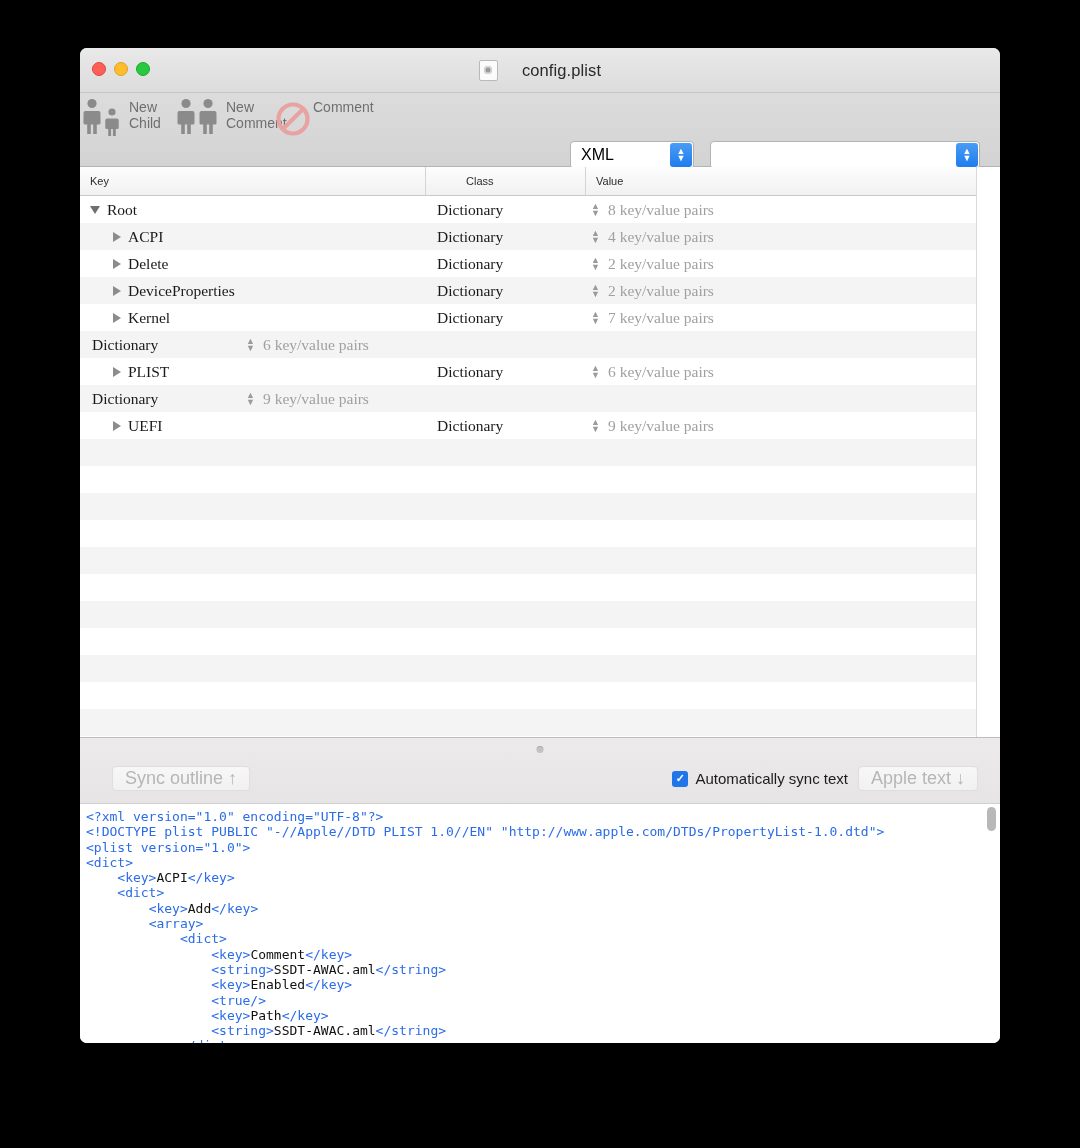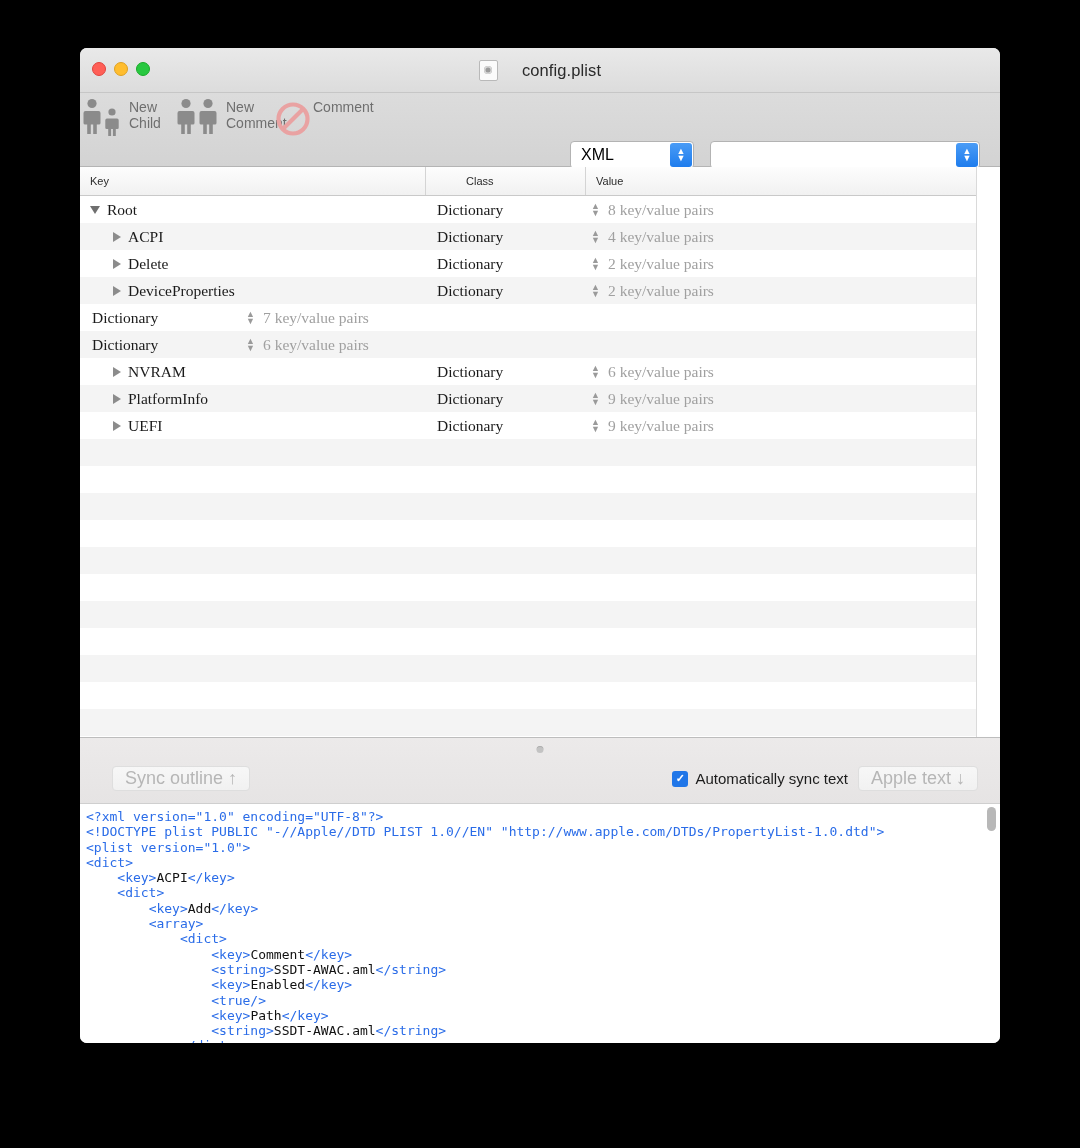--- a/index.html
+++ b/index.html
@@ -315,20 +315,25 @@
             <div class="cell value">
               <span class="vstep">
                 <span>▲</span>
                 <span>▼</span>
               </span>
               <span class="vtext">2 key/value pairs</span>
             </div>
             <div class="cell pad"></div>
           </div>
           <div class="trow even">
+            <div class="cell key">
+              <span class="indent" style="width: 23px;"></span>
+              <span class="tri right"></span>
+              <span>Kernel</span>
+            </div>
             <div class="cell class">Dictionary</div>
             <div class="cell value">
               <span class="vstep">
                 <span>▲</span>
                 <span>▼</span>
               </span>
               <span class="vtext">7 key/value pairs</span>
             </div>
             <div class="cell pad"></div>
           </div>
@@ -340,38 +345,33 @@
                 <span>▼</span>
               </span>
               <span class="vtext">6 key/value pairs</span>
             </div>
             <div class="cell pad"></div>
           </div>
           <div class="trow even">
             <div class="cell key">
               <span class="indent" style="width: 23px;"></span>
               <span class="tri right"></span>
-              <span>NVRAM</span>
+              <span>PLIST</span>
             </div>
             <div class="cell class">Dictionary</div>
             <div class="cell value">
               <span class="vstep">
                 <span>▲</span>
                 <span>▼</span>
               </span>
               <span class="vtext">6 key/value pairs</span>
             </div>
             <div class="cell pad"></div>
           </div>
           <div class="trow odd">
-            <div class="cell key">
-              <span class="indent" style="width: 23px;"></span>
-              <span class="tri right"></span>
-              <span>PlatformInfo</span>
-            </div>
             <div class="cell class">Dictionary</div>
             <div class="cell value">
               <span class="vstep">
                 <span>▲</span>
                 <span>▼</span>
               </span>
               <span class="vtext">9 key/value pairs</span>
             </div>
             <div class="cell pad"></div>
           </div>

